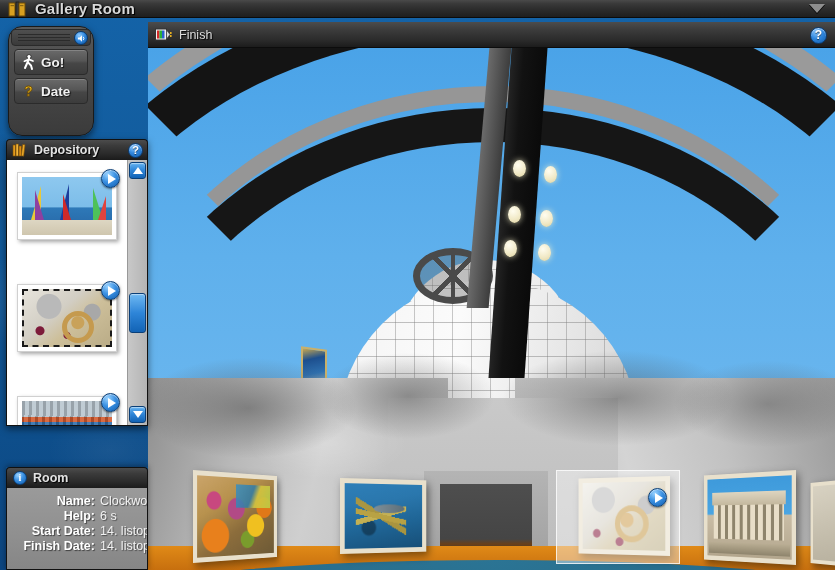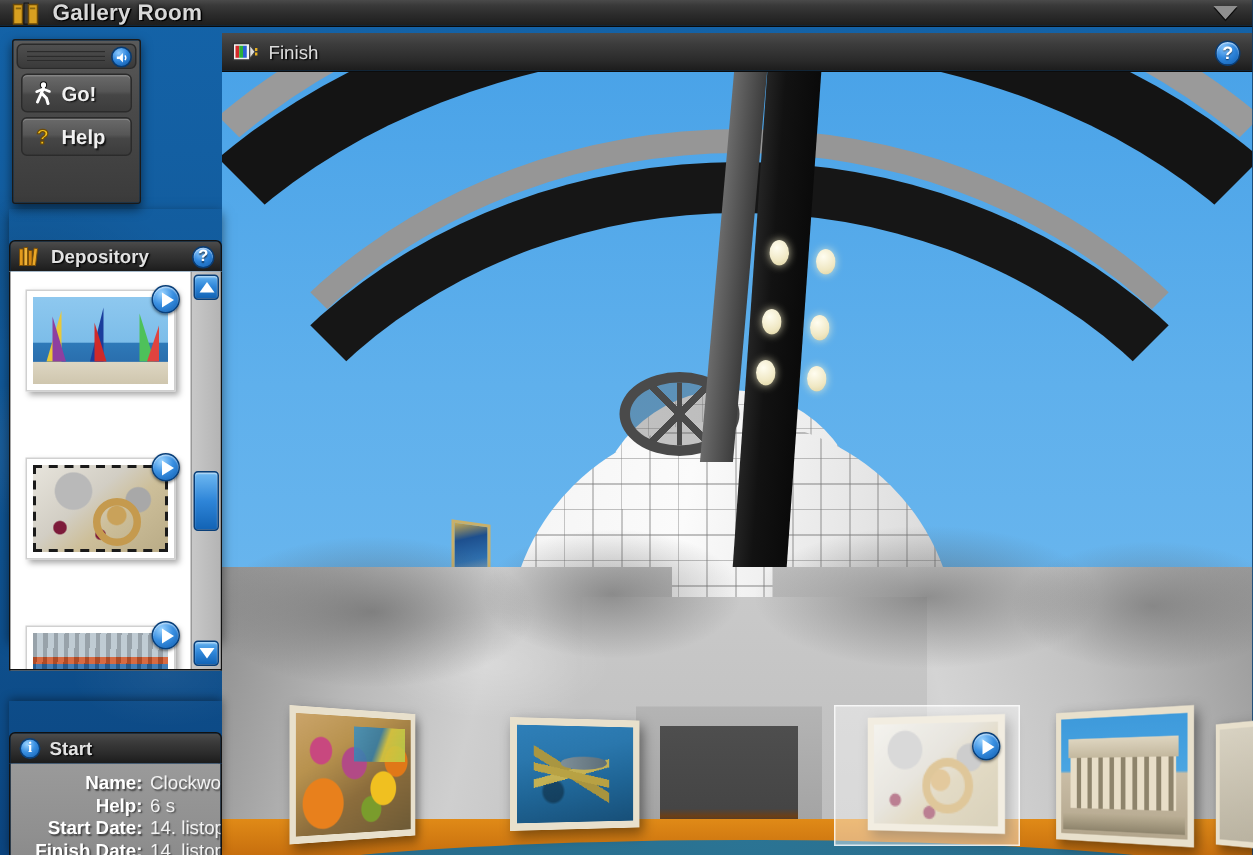--- a/index.html
+++ b/index.html
@@ -47,42 +47,41 @@
   }
 
   
   .panel-header {
     height:21px;
     background:linear-gradient(180deg,#4c4c4c 0%,#3b3b3b 28%,#2a2a2a 70%,#1b1b1b 100%);
     border:1px solid #111; border-bottom:none;
     border-radius:4px 4px 0 0;
     display:flex; align-items:center;
     position:relative;
-    margin-top:21px;
   }
   .panel-header .ph-title {
     font-size:12.5px; font-weight:bold; color:#e2e2e2;
     text-shadow:1px 1px 1px #000;
     margin-left:6px;
   }
   .help-btn {
     width:15px; height:15px; border-radius:50%;
     background:radial-gradient(circle at 35% 28%,#86c6ff 0%,#2f86dd 45%,#0f5bab 100%);
     border:1px solid #0a3c73;
     box-shadow:inset 0 1px 1px rgba(255,255,255,.6);
     color:#fff; font-size:11px; font-weight:bold; line-height:13px;
     text-align:center; text-shadow:0 1px 1px rgba(0,0,0,.6);
     cursor:pointer; flex:0 0 auto;
   }
 
   
   #toolpanel {
     position:absolute; left:8px; top:26px; width:86px; height:110px;
     background:linear-gradient(180deg,#5a5a5a 0%,#4a4a4a 40%,#3b3b3b 100%);
-    border:1px solid #1a1a1a; border-radius:2px;
+    border:1px solid #1a1a1a; border-radius:14px;
     box-shadow:0 3px 7px rgba(0,0,0,.55);
     z-index:30;
   }
   #toolgrip {
     height:17px; margin:2px 2px 0 2px;
     background:linear-gradient(180deg,#4f4f4f,#3a3a3a);
     border:1px solid #2a2a2a; border-radius:4px;
     display:flex; align-items:center; position:relative;
   }
   #toolgrip .lines { margin-left:6px; width:52px; }
@@ -539,21 +538,21 @@
     </span>
     <span class="tlabel">Go!</span>
   </div>
 
   <div class="tool-btn">
     <span class="ticon">
       <svg width="15" height="16" viewBox="0 0 15 16">
         <text x="7.5" y="13" font-family="Liberation Sans, sans-serif" font-size="14" font-weight="bold" fill="#f5c21a" stroke="#6b4a08" stroke-width=".8" text-anchor="middle">?</text>
       </svg>
     </span>
-    <span class="tlabel">Help</span>
+    <span class="tlabel">Date</span>
   </div>
 
 </div>
 
 <div id="depository">
   <div class="panel-header">
     <span class="dep-icon">
       <svg width="16" height="14" viewBox="0 0 16 14">
         <rect x="1" y="2" width="2.4" height="11" fill="#e39a1c" stroke="#7a4e06" stroke-width=".6"></rect>
         <rect x="4" y="1" width="2.4" height="12" fill="#f0b43a" stroke="#7a4e06" stroke-width=".6"></rect>
@@ -599,21 +598,21 @@
       <div class="sb-btn sb-up"></div>
       <div class="sb-thumb"></div>
       <div class="sb-btn sb-down"></div>
     </div>
   </div>
 </div>
 
 <div id="info">
   <div class="panel-header">
     <span class="info-icon">i</span>
-    <span class="ph-title">Start</span>
+    <span class="ph-title">Room</span>
   </div>
   <div id="info-body">
     <div class="info-row">
       <span class="k">Name:</span>
       <span class="v">Clockwork</span>
     </div>
     <div class="info-row">
       <span class="k">Help:</span>
       <span class="v">6 s</span>
     </div>

